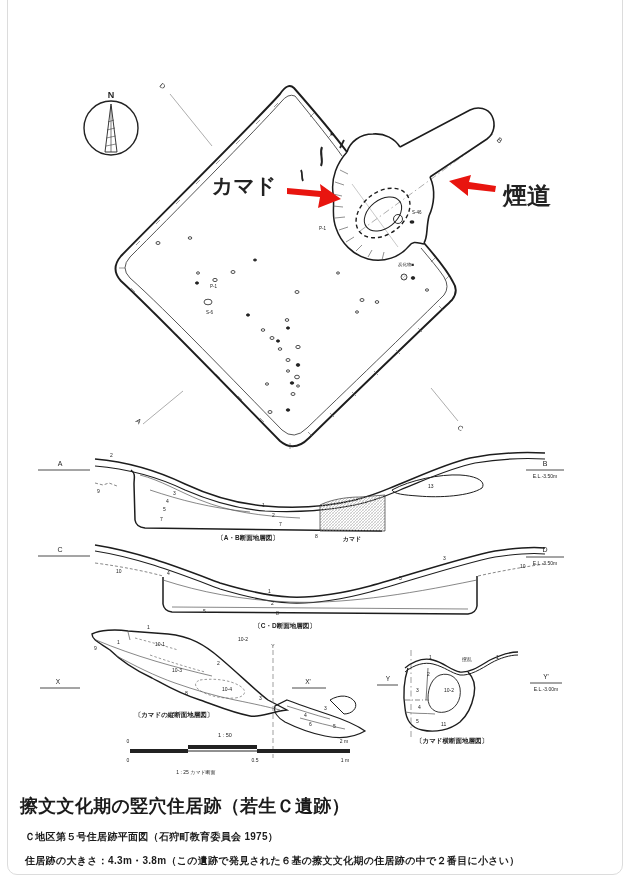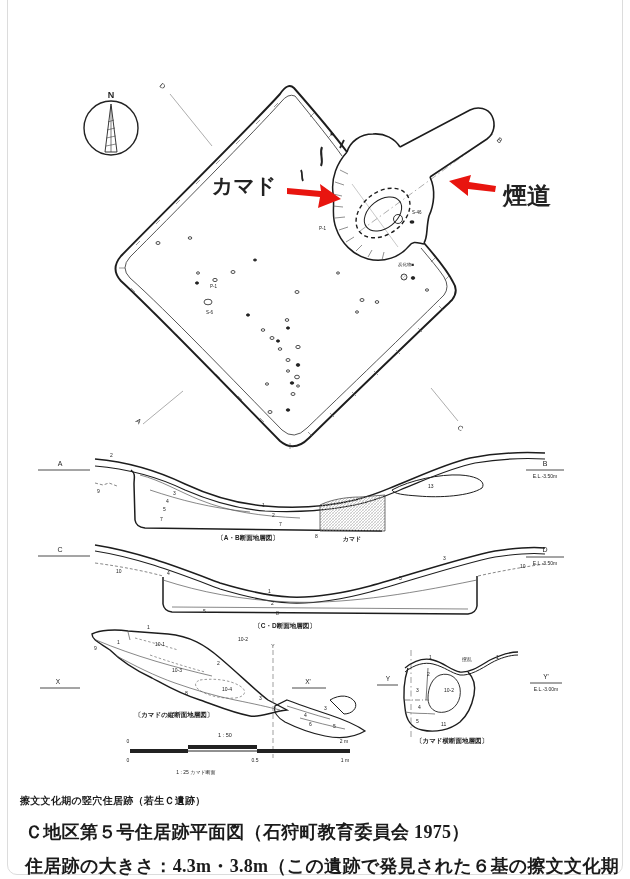--- a/index.html
+++ b/index.html
@@ -2,22 +2,22 @@
 <html><head>
 <meta charset="utf-8">
 <style>
   html,body{margin:0;padding:0;background:#fff;}
   .stage{position:relative;width:630px;height:879px;background:#fff;overflow:hidden;
          font-family:"Liberation Sans","DejaVu Sans",sans-serif;}
   .card{position:absolute;left:7px;right:7px;top:-16px;bottom:4px;
         border:1px solid #dcdcdc;border-radius:10px;pointer-events:none;}
   svg text{font-family:"Liberation Sans","DejaVu Sans",sans-serif;fill:#222;}
   .caption{position:absolute;left:20px;top:794px;right:10px;color:#1b1b1b;}
-  .caption p{margin:0 0 12px 0;font-weight:bold;font-size:10px;letter-spacing:0.3px;}
-  .caption p.sub{font-size:18px;margin-left:5px;margin-bottom:10px;font-family:Liberation Serif, serif;}
+  .caption p{margin:0 0 12px 0;font-weight:bold;font-size:18px;letter-spacing:0.3px;}
+  .caption p.sub{font-size:10px;margin-left:5px;margin-bottom:10px;}
 </style>
 </head>
 <body>
 
 <div class="stage">
   <div class="card"></div>
 
   <svg width="630" height="792" viewBox="0 0 630 792">
     <defs>
       <pattern id="hatch" patternUnits="userSpaceOnUse" width="3" height="3">

